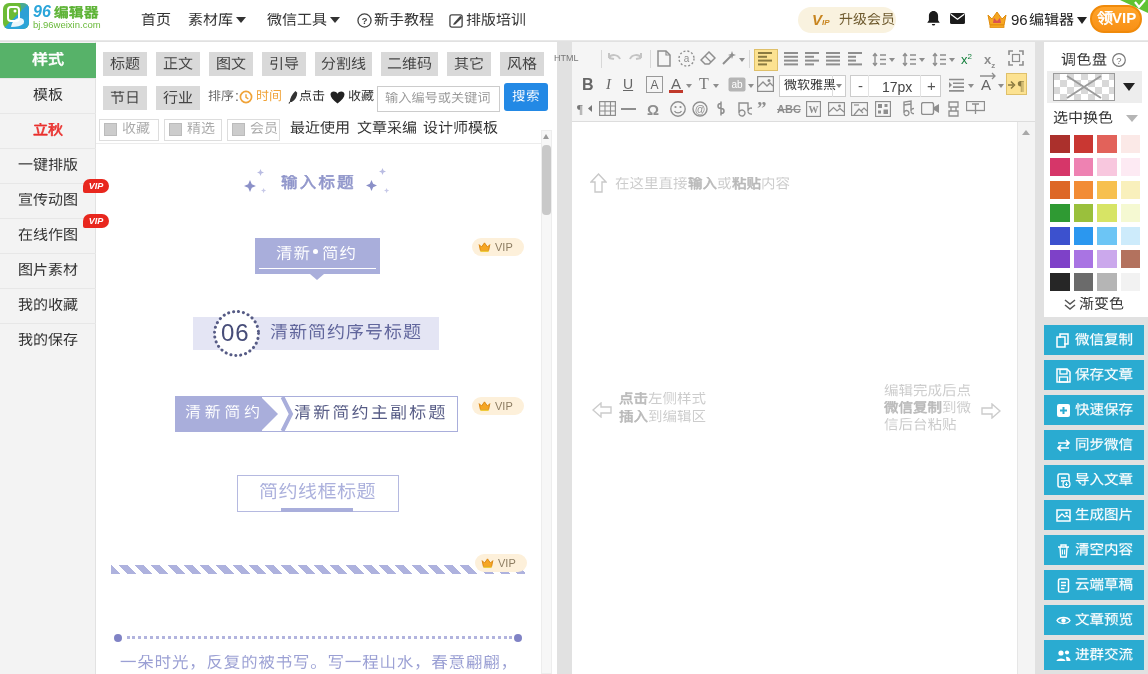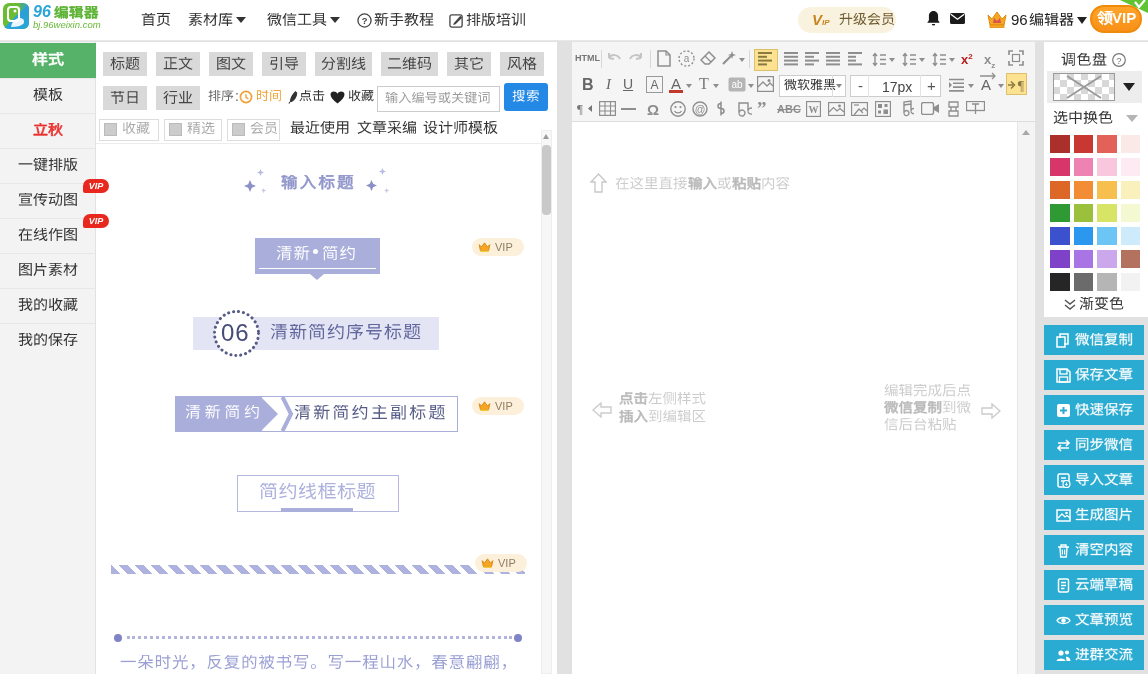--- a/index.html
+++ b/index.html
@@ -23,21 +23,21 @@
 <circle cx="12" cy="8" r="1.5" fill="#fff"></circle>
 <path d="M8 24 C9 18 13 15 17 15 C21 15 22 19 20 21 C18 23 14 24 8 24 Z" fill="#fff" opacity="0.9"></path>
 </g>
     </svg>
     <div class="lat" style="left:33px;top:3px;font-size:16px;font-weight:bold;font-style:italic;color:#2aa5da">96</div>
     <svg class="tr" style="width:44.5px;height:14.5px;position:absolute;left:54px;top:6px;" viewBox="0 -78 307 100" fill="#5ab232" stroke="#5ab232" stroke-width="6">
       <use href="#g0" x="0"></use>
       <use href="#g1" x="103"></use>
       <use href="#g2" x="207"></use>
     </svg>
-    <div class="lat" style="left:33px;top:19px;font-size:9.5px;font-style:italic;color:#69b93a">bj.96weixin.com</div>
+    <div class="lat" style="left:33px;top:19px;font-size:9.5px;color:#69b93a">bj.96weixin.com</div>
     <svg class="tr" style="width:30.0px;height:15.0px;position:absolute;left:141px;top:13px;" viewBox="0 -78 200 100" fill="#333">
       <use href="#g3" x="0"></use>
       <use href="#g4" x="100"></use>
     </svg>
     <svg class="tr" style="width:45.0px;height:15.0px;position:absolute;left:188px;top:13px;" viewBox="0 -78 300 100" fill="#333">
       <use href="#g5" x="0"></use>
       <use href="#g6" x="100"></use>
       <use href="#g7" x="200"></use>
     </svg>
     <div class="abs" style="left:236px;top:17px;border-left:5px solid transparent;border-right:5px solid transparent;border-top:6px solid #333"></div>
@@ -434,21 +434,21 @@
     <use href="#g106" x="1678"></use>
     <use href="#g98" x="1782"></use>
     <use href="#g107" x="1887"></use>
     <use href="#g108" x="1992"></use>
     <use href="#g109" x="2097"></use>
     <use href="#g109" x="2202"></use>
     <use href="#g98" x="2307"></use>
   </svg>
 <div class="" style="position:absolute;left:572px;top:42px;width:463px;height:632px;background:#fff"></div>
 <div class="" style="position:absolute;left:572px;top:42px;width:463px;height:80px;background:#f5f5f5;border-bottom:1px solid #ddd"></div>
-<div class="lat" style="left:575px;top:53px;font-size:9px;font-weight:bold;color:#777">HTML</div>
+<div class="lat" style="left:554px;top:53px;font-size:9px;font-weight:normal;color:#777">HTML</div>
 <div class="abs" style="left:601px;top:50px;height:18px;border-left:1px solid #d8d8d8"></div>
 <svg class="abs" style="left:606px;top:52px" width="17" height="13" viewBox="0 0 17 13">
     <path d="M3 6 C5 2 12 2 14 7 M3 6 L3 1 M3 6 L8 7" stroke="#c4c4c4" fill="none" stroke-width="2"></path>
   </svg>
 <svg class="abs" style="left:627px;top:52px" width="17" height="13" viewBox="0 0 17 13">
     <path d="M14 6 C12 2 5 2 3 7 M14 6 L14 1 M14 6 L9 7" stroke="#c4c4c4" fill="none" stroke-width="2"></path>
   </svg>
 <div class="abs" style="left:650px;top:50px;height:18px;border-left:1px solid #d8d8d8"></div>
 <svg class="abs" style="left:657px;top:50px" width="14" height="17" viewBox="0 0 14 17">
     <path d="M1 1 L9 1 L13 5 L13 16 L1 16 Z" fill="none" stroke="#8e8e8e" stroke-width="1.5"></path>
@@ -507,21 +507,21 @@
 <svg class="abs" style="left:902px;top:52px" width="15" height="15" viewBox="0 0 15 15">
     <path d="M3 2 L3 13 M1 4 L3 1.5 L5 4 M1 11 L3 13.5 L5 11" stroke="#8e8e8e" stroke-width="1.4" fill="none"></path>
     <path d="M8 3 L14 3 M8 7.5 L14 7.5 M8 12 L14 12" stroke="#8e8e8e" stroke-width="1.6"></path>
   </svg>
 <div class="abs" style="left:919px;top:58px;border-left:3px solid transparent;border-right:3px solid transparent;border-top:4px solid #8e8e8e"></div>
 <svg class="abs" style="left:932px;top:52px" width="15" height="15" viewBox="0 0 15 15">
     <path d="M3 2 L3 13 M1 4 L3 1.5 L5 4 M1 11 L3 13.5 L5 11" stroke="#8e8e8e" stroke-width="1.4" fill="none"></path>
     <path d="M8 3 L14 3 M8 7.5 L14 7.5 M8 12 L14 12" stroke="#8e8e8e" stroke-width="1.6"></path>
   </svg>
 <div class="abs" style="left:949px;top:58px;border-left:3px solid transparent;border-right:3px solid transparent;border-top:4px solid #8e8e8e"></div>
-<div class="lat" style="left:961px;top:52px;font-size:13px;font-weight:bold;color:#b91c1c">x<sup style="font-size:8px">2</sup></div>
+<div class="lat" style="left:961px;top:52px;font-size:13px;font-weight:normal;color:#15803d">x<sup style="font-size:8px">2</sup></div>
 <div class="lat" style="left:984px;top:52px;font-size:13px;font-weight:bold;color:#8e8e8e">x<sub style="font-size:8px">z</sub></div>
 <svg class="abs" style="left:1008px;top:50px" width="16" height="16" viewBox="0 0 16 16">
     <path d="M1 5 L1 1 L5 1 M11 1 L15 1 L15 5 M15 11 L15 15 L11 15 M5 15 L1 15 L1 11" fill="none" stroke="#8e8e8e" stroke-width="1.6"></path>
     <rect x="4.5" y="4.5" width="7" height="7" fill="none" stroke="#8e8e8e" stroke-width="1.2"></rect>
   </svg>
 <div class="lat" style="left:582px;top:76px;font-size:16px;font-weight:bold;color:#666">B</div>
 <div class="lat" style="left:606px;top:76px;font-size:15px;font-style:italic;color:#666;font-family:'Liberation Serif',serif">I</div>
 <div class="lat" style="left:623px;top:76px;font-size:14px;color:#666;text-decoration:underline">U</div>
 <svg class="abs" style="left:646px;top:76px" width="17" height="17" viewBox="0 0 17 17">
     <rect x="0.5" y="0.5" width="16" height="16" fill="none" stroke="#999" stroke-width="1"></rect>

